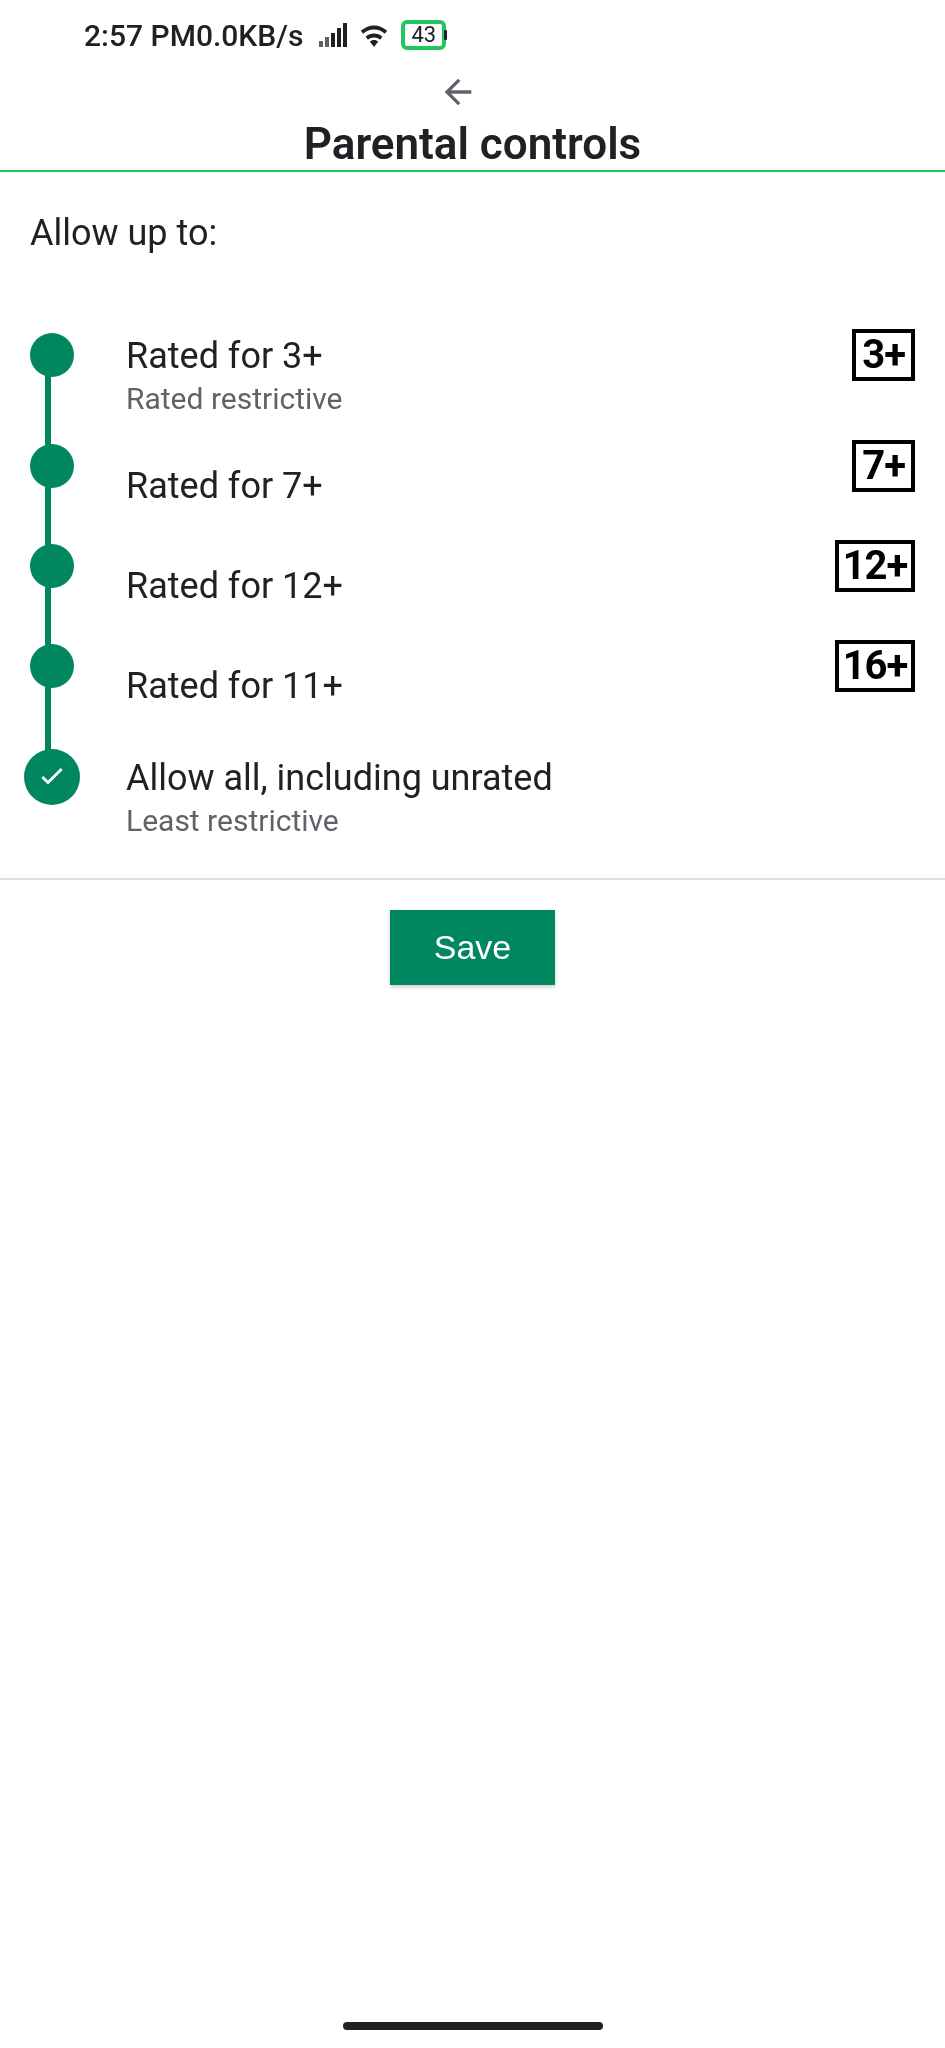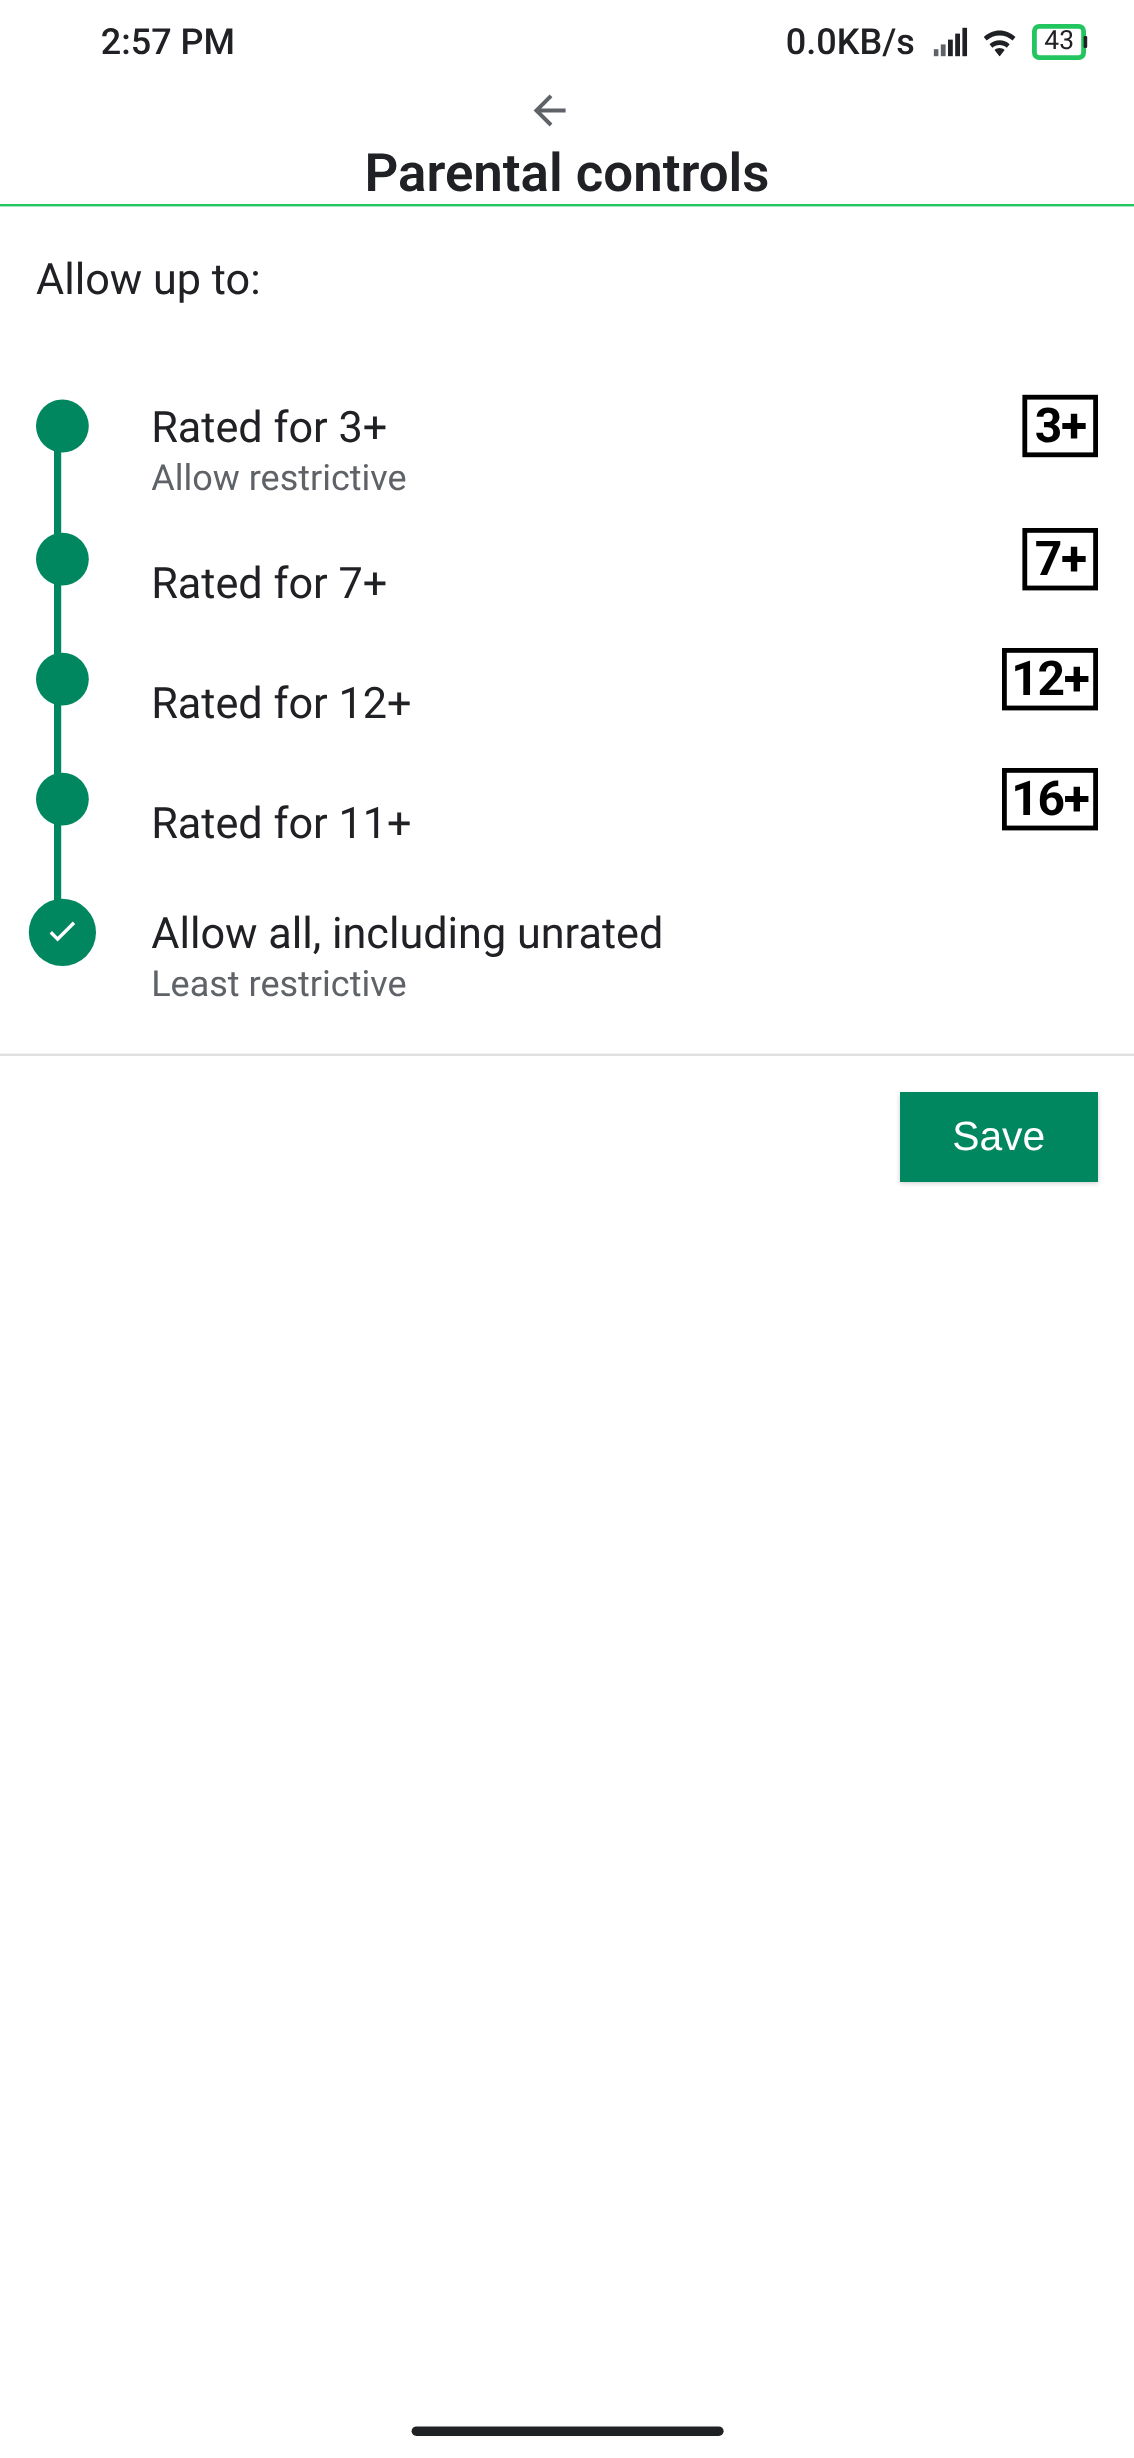--- a/index.html
+++ b/index.html
@@ -9,21 +9,21 @@
     background: #ffffff;
     font-family: Roboto, "Helvetica Neue", Arial, sans-serif;
     color: #202124;
     position: relative;
     overflow: hidden;
   }
 
   
   .status-bar {
     display: flex;
-    justify-content: space-between;
+    justify-content: flex-start;
     align-items: center;
     height: 70px;
     padding: 0 40px 0 84px;
     font-size: 30px;
     font-weight: 500;
     color: #202124;
   }
   .status-right {
     display: flex;
     align-items: center;
@@ -160,21 +160,21 @@
 
   hr.divider {
     border: none;
     border-top: 2px solid #e0e0e0;
     margin: 0;
   }
 
   
   .action-row {
     display: flex;
-    justify-content: flex-end;
+    justify-content: center;
     padding: 30px 30px 0 30px;
   }
   .save-btn {
     background: #01875f;
     color: #ffffff;
     font-size: 34px;
     font-weight: 400;
     border: none;
     padding: 18px 44px;
     min-width: 160px;
@@ -233,21 +233,21 @@
 
 <div class="section-heading">Allow up to:</div>
 
 <div class="rating-list">
   <div class="connector"></div>
 
   <div class="rating-item">
     <div class="node"></div>
     <div class="label-col">
       <div class="label-title">Rated for 3+</div>
-      <div class="label-sub">Allow restrictive</div>
+      <div class="label-sub">Rated restrictive</div>
     </div>
     <div class="badge-slot">
         <div class="badge">3+</div>
       </div>
   </div>
 
   <div class="rating-item">
     <div class="node"></div>
     <div class="label-col">
       <div class="label-title">Rated for 7+</div>

